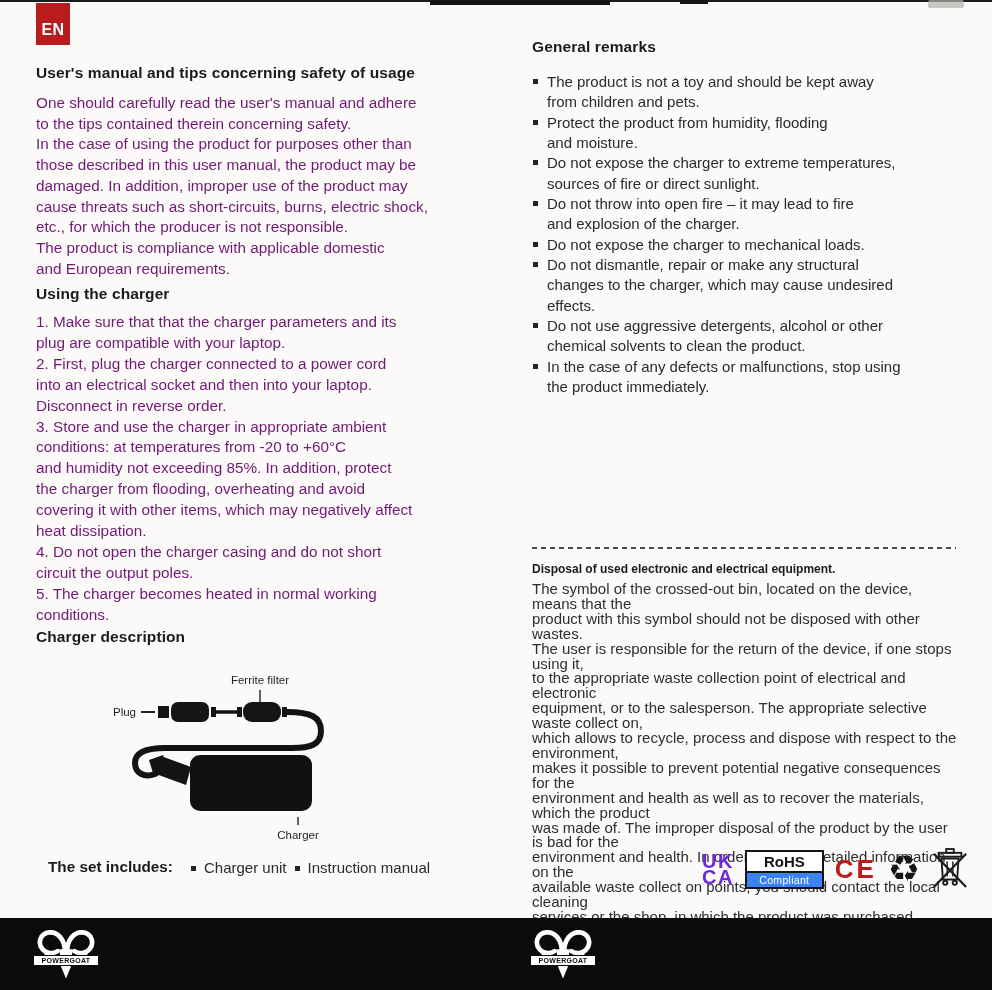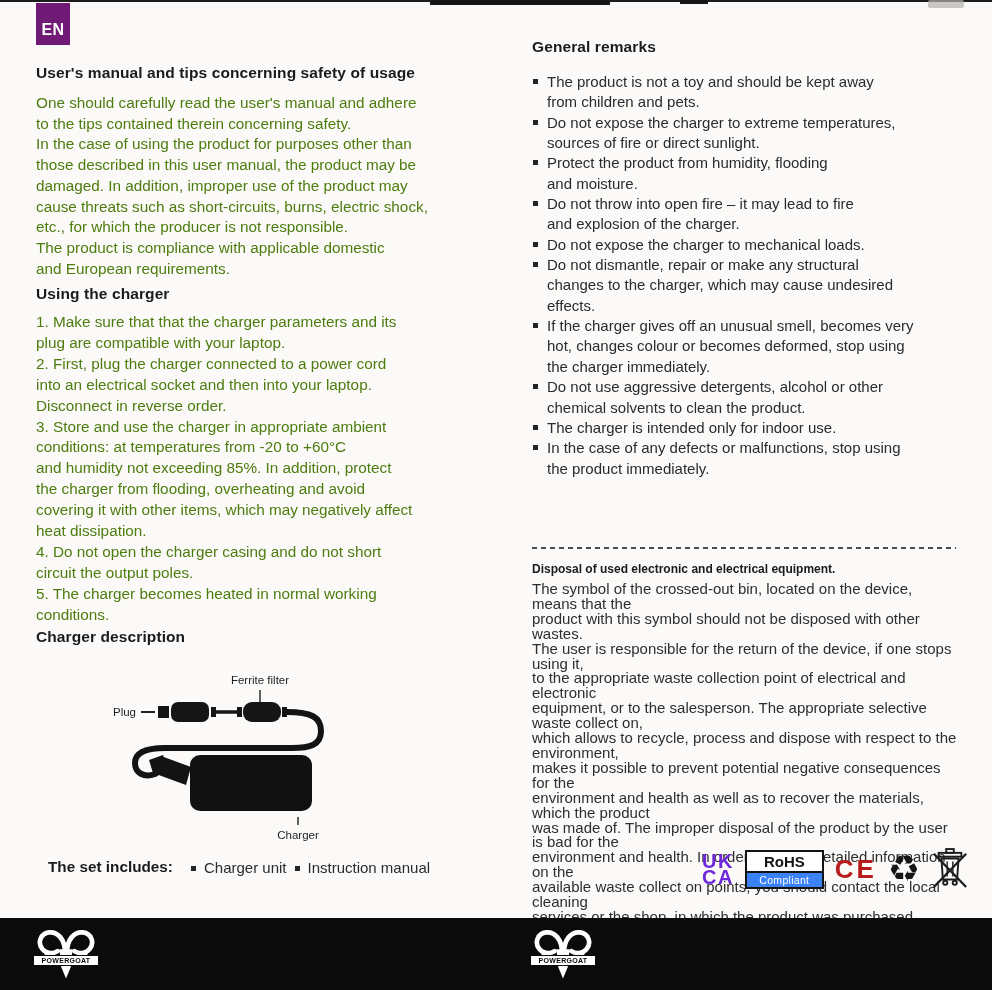--- a/index.html
+++ b/index.html
@@ -11,30 +11,30 @@
   }
   
   .scan-topline { position:absolute; top:0; left:0; width:100%; height:2px; background:#1c1c1c; }
   .scan-blob1 { position:absolute; top:0; left:430px; width:180px; height:5px; background:#161616; }
   .scan-blob2 { position:absolute; top:0; left:680px; width:28px; height:4px; background:#161616; }
   .scan-gray { position:absolute; top:0; left:928px; width:36px; height:8px; background:#b5b2ad; border-radius:2px; opacity:.7; }
 
   
   .badge {
     position:absolute; left:36px; top:3px; width:34px; height:42px;
-    background:#701a75; color:#ffffff; display:flex; align-items:flex-end; justify-content:center;
+    background:#b91c1c; color:#ffffff; display:flex; align-items:flex-end; justify-content:center;
     font-weight:bold; font-size:16px; padding-bottom:6px; letter-spacing:.5px;
   }
 
   
   .col-left  { position:absolute; left:36px; top:0; width:460px; }
   .col-right { position:absolute; left:532px; top:0; width:428px; }
 
   h2.sec { font-size:15.5px; font-weight:bold; color:#1b1b1b; letter-spacing:.1px; }
-  .body-text { font-size:15.3px; line-height:20.7px; color:#4d7c0f; white-space:pre-line; }
+  .body-text { font-size:15.3px; line-height:20.7px; color:#701a75; white-space:pre-line; }
 
   .pos { position:absolute; left:0; right:0; }
 
   
   .bullet-row { display:flex; margin-bottom:0; }
   .bullet-marker { flex:0 0 auto; width:5px; height:5px; background:#242424; margin:7px 9px 0 1px; }
   .bullet-text { font-size:15px; line-height:20.35px; color:#2b2b2b; white-space:pre-line; }
 
   
   .dashes { position:absolute; left:0; width:424px; height:2px;
@@ -161,57 +161,47 @@
     <h2 class="sec pos" style="top:38px;">General remarks</h2>
 
     <div class="pos" style="top:64px;margin-top:8px;">
       <div class="bullet-row">
         <span class="bullet-marker"></span>
         <div class="bullet-text">The product is not a toy and should be kept away
 from children and pets.</div>
       </div>
       <div class="bullet-row">
         <span class="bullet-marker"></span>
+        <div class="bullet-text">Protect the product from humidity, flooding
+and moisture.</div>
+      </div>
+      <div class="bullet-row">
+        <span class="bullet-marker"></span>
         <div class="bullet-text">Do not expose the charger to extreme temperatures,
 sources of fire or direct sunlight.</div>
-      </div>
-      <div class="bullet-row">
-        <span class="bullet-marker"></span>
-        <div class="bullet-text">Protect the product from humidity, flooding
-and moisture.</div>
       </div>
       <div class="bullet-row">
         <span class="bullet-marker"></span>
         <div class="bullet-text">Do not throw into open fire – it may lead to fire
 and explosion of the charger.</div>
       </div>
       <div class="bullet-row">
         <span class="bullet-marker"></span>
         <div class="bullet-text">Do not expose the charger to mechanical loads.</div>
       </div>
       <div class="bullet-row">
         <span class="bullet-marker"></span>
         <div class="bullet-text">Do not dismantle, repair or make any structural
 changes to the charger, which may cause undesired
 effects.</div>
       </div>
       <div class="bullet-row">
         <span class="bullet-marker"></span>
-        <div class="bullet-text">If the charger gives off an unusual smell, becomes very
-hot, changes colour or becomes deformed, stop using
-the charger immediately.</div>
-      </div>
-      <div class="bullet-row">
-        <span class="bullet-marker"></span>
         <div class="bullet-text">Do not use aggressive detergents, alcohol or other
 chemical solvents to clean the product.</div>
-      </div>
-      <div class="bullet-row">
-        <span class="bullet-marker"></span>
-        <div class="bullet-text">The charger is intended only for indoor use.</div>
       </div>
       <div class="bullet-row">
         <span class="bullet-marker"></span>
         <div class="bullet-text">In the case of any defects or malfunctions, stop using
 the product immediately.</div>
       </div>
     </div>
 
     <div class="dashes" style="top:547px;"></div>
 

